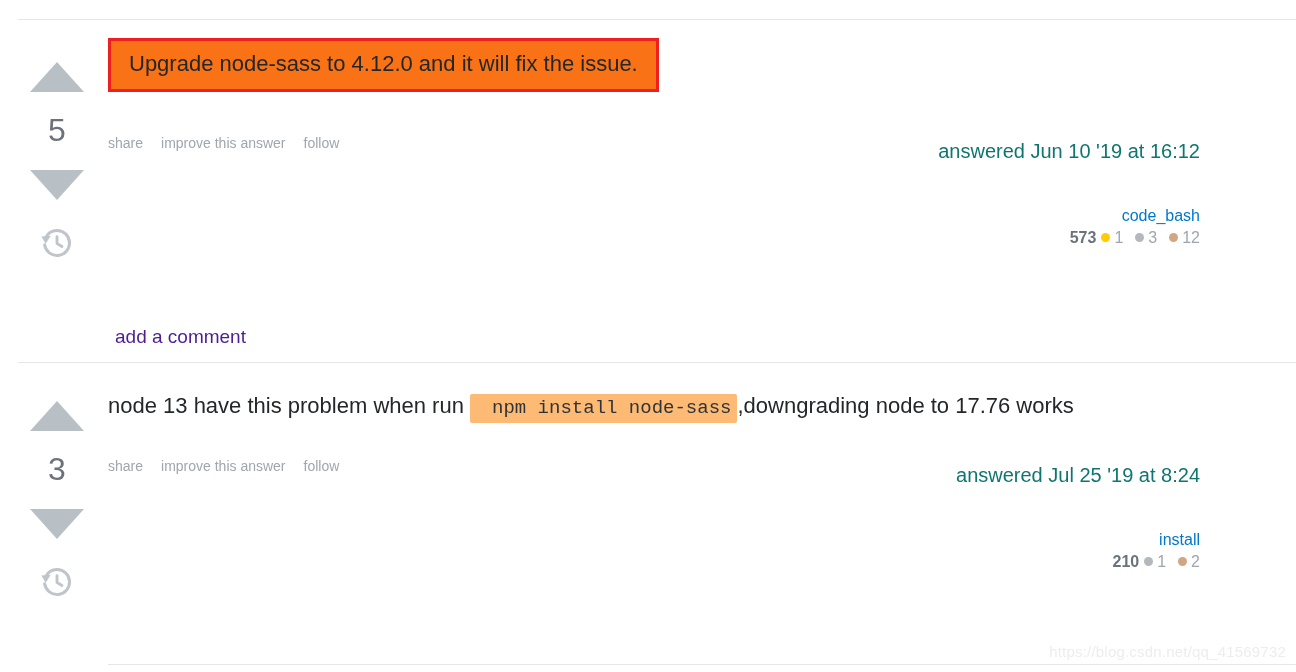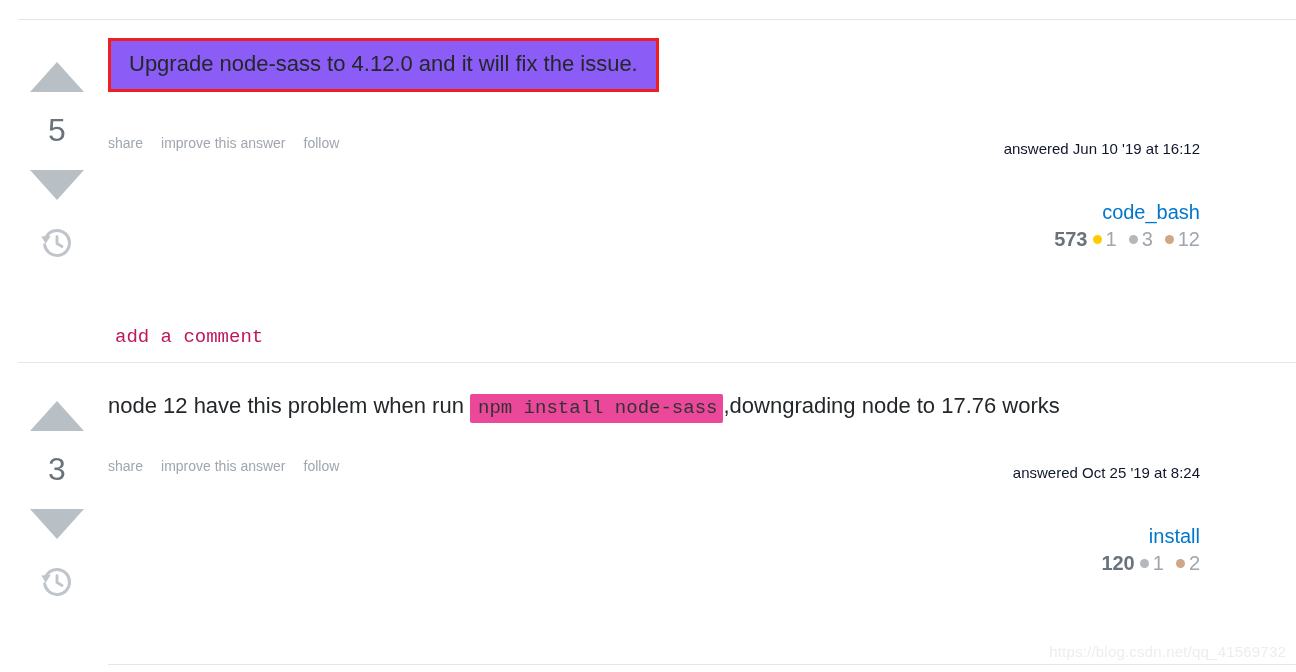--- a/index.html
+++ b/index.html
@@ -68,28 +68,28 @@
     font-size: 22px;
     line-height: 1.35;
     color: #242729;
     font-family: "Liberation Sans", sans-serif;
     white-space: nowrap;
   }
   .highlight-box {
     display: inline-block;
     border: 3px solid #f01f1f;
     padding: 8px 18px 10px 18px;
-    background: #8b5cf6;
+    background: #f97316;
   }
   code.inline-code {
     font-family: "Liberation Mono", "DejaVu Sans Mono", monospace;
-    background: #ec4899;
+    background: #fdba74;
     color: #2f3337;
     font-size: 19px;
-    padding: 3px 6px 4px 8px;
+    padding: 3px 6px 4px 22px;
     border-radius: 2px;
     white-space: pre;
   }
 
   
   .actions {
     position: absolute;
     left: 108px;
     font-size: 14px;
     color: #9fa6ad;
@@ -104,36 +104,36 @@
   .actions a:last-child { margin-right: 0; }
 
   
   .user-card {
     position: absolute;
     right: 96px;
     text-align: right;
     font-family: "Liberation Sans", sans-serif;
   }
   .answered-line {
-    font-size: 15px;
-    color: #0f172a;
+    font-size: 20px;
+    color: #0f766e;
     white-space: nowrap;
     margin-bottom: 6px;
   }
   .user-name {
-    font-size: 20px;
+    font-size: 16px;
     color: #0077cc;
     text-decoration: none;
     display: block;
     margin-bottom: 4px;
     cursor: pointer;
     margin-top: 44px;
   }
   .user-stats {
-    font-size: 20px;
+    font-size: 16px;
     color: #6a737c;
     white-space: nowrap;
   }
   .rep {
     font-weight: bold;
     color: #6a737c;
     margin-right: 5px;
   }
   .badge {
     display: inline-block;
@@ -145,24 +145,23 @@
     margin-right: 4px;
   }
   .badge-count { color: #9fa6ad; margin-right: 12px; }
   .badge-count:last-child { margin-right: 0; }
 
   
   .add-comment {
     position: absolute;
     left: 115px;
     font-size: 19px;
-    color: #be185d;
+    color: #4c1d95;
     cursor: pointer;
     text-decoration: none;
-    font-family: Liberation Mono, monospace;
   }
 
   
   .watermark {
     position: absolute;
     right: 10px;
     top: 643px;
     font-size: 15px;
     color: #ededed;
     letter-spacing: 0.2px;
@@ -219,32 +218,32 @@
       <div class="arrow-down" style="margin-top:24px"></div>
       <svg class="history-icon" style="margin-top:23px" width="40" height="40" viewBox="0 0 24 24">
         <path d="M12 4.5a7.5 7.5 0 1 1-7.42 8.6" fill="none" stroke="#bfc5cb" stroke-width="1.8" stroke-linecap="round"></path>
         <path d="M12 4.5a7.5 7.5 0 0 0-6.7 4.1" fill="none" stroke="#bfc5cb" stroke-width="1.8" stroke-linecap="round"></path>
         <polygon points="2.6,8.1 8.3,7.6 5.2,12.4" fill="#bfc5cb"></polygon>
         <path d="M12 8.2v4.1l3 1.8" fill="none" stroke="#bfc5cb" stroke-width="1.7" stroke-linecap="round" stroke-linejoin="round"></path>
       </svg>
     </div>
 
     <div class="answer-body" style="top:28px">
-      <div class="post-text"><span>node 12 have this problem when run </span><code class="inline-code">npm install node-sass</code><span>,downgrading node to 17.76 works</span></div>
+      <div class="post-text"><span>node 13 have this problem when run </span><code class="inline-code">npm install node-sass</code><span>,downgrading node to 17.76 works</span></div>
     </div>
 
     <div class="actions" style="top:95px">
       <a>share</a><a>improve this answer</a><a>follow</a>
     </div>
 
     <div class="user-card" style="top:101px">
-      <div class="answered-line">answered Oct 25 '19 at 8:24</div>
+      <div class="answered-line">answered Jul 25 '19 at 8:24</div>
       <a class="user-name">install</a>
       <div class="user-stats">
-        <span class="rep">120</span><span class="badge" style="background:#b4b8bc"></span><span class="badge-count">1</span><span class="badge" style="background:#d1a684"></span><span class="badge-count">2</span>
+        <span class="rep">210</span><span class="badge" style="background:#b4b8bc"></span><span class="badge-count">1</span><span class="badge" style="background:#d1a684"></span><span class="badge-count">2</span>
       </div>
     </div>
   </div>
 
   <div class="watermark">https://blog.csdn.net/qq_41569732</div>
   <div class="rule rule-bottom"></div>
 
 </div>
 
 </body></html>

